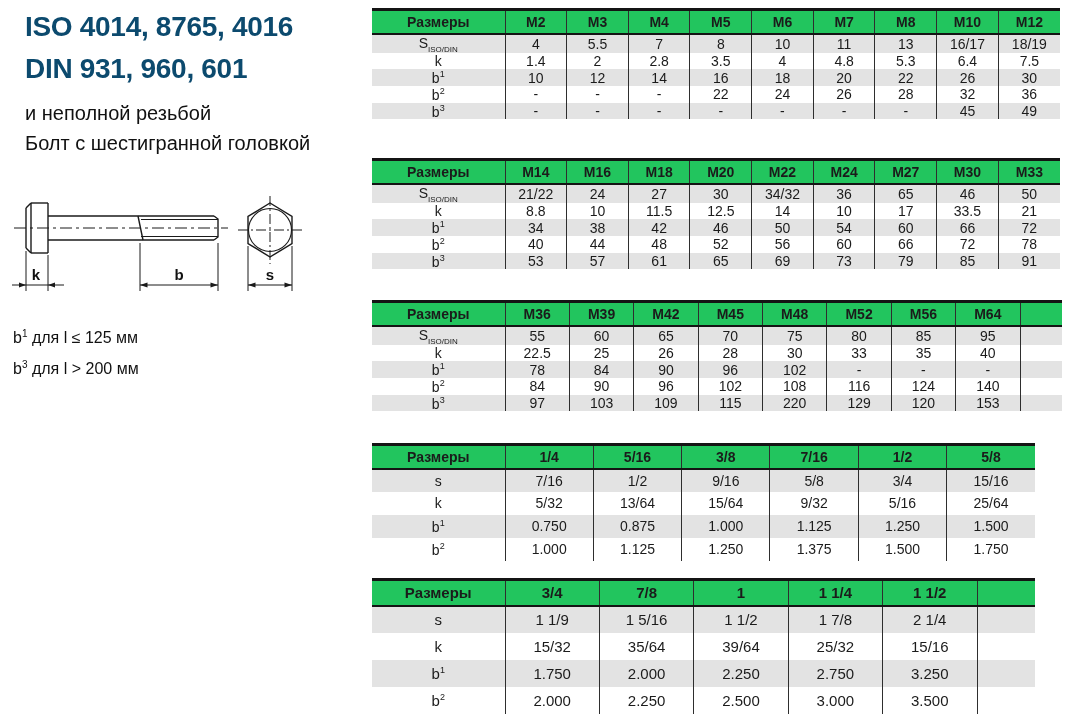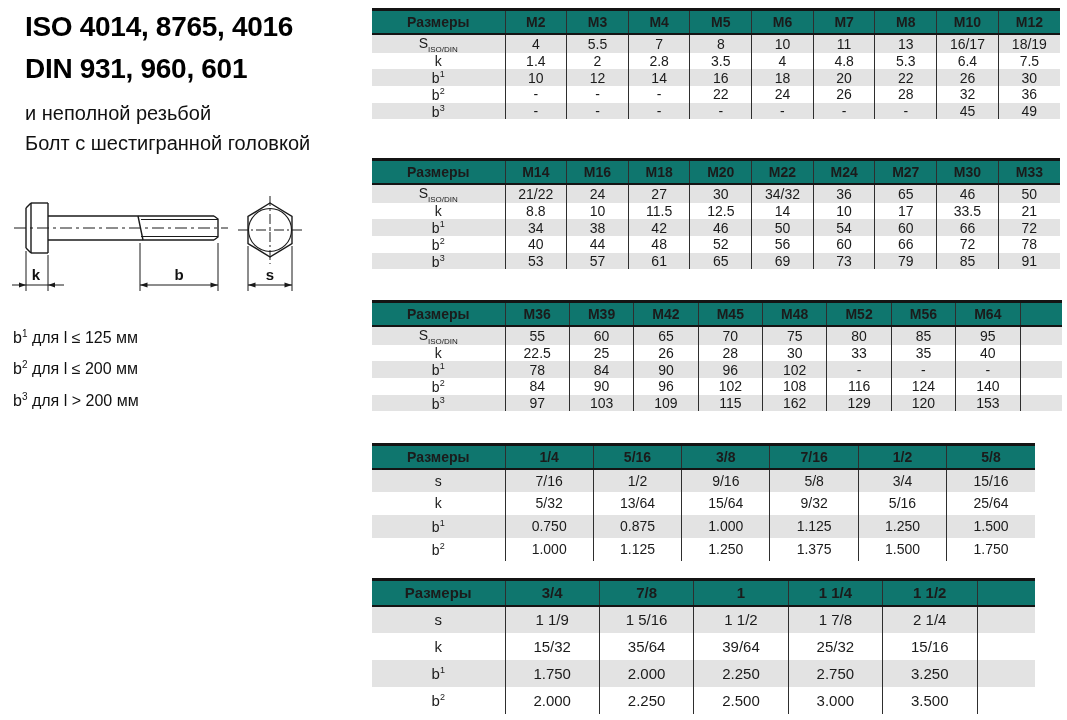--- a/index.html
+++ b/index.html
@@ -7,37 +7,37 @@
   body {
     width: 1067px; height: 720px;
     position: relative; overflow: hidden;
     font-family: "Liberation Sans", sans-serif;
     color: #1b1b1b;
   }
   
   .title-block { position: absolute; left: 25px; top: 6px; }
   .title-line {
     font-size: 28px; font-weight: bold; letter-spacing: -0.3px;
-    line-height: 42px; color: #000000;
+    line-height: 42px; color: #0c4a6e;
   }
   .subtitle-block { position: absolute; left: 25px; top: 98px; }
   .subtitle-line { font-size: 20px; line-height: 30px; color: #111; }
   .drawing-wrap { position: absolute; left: 8px; top: 188px; }
   .notes-block { position: absolute; left: 13px; top: 320px; }
   .note-line { font-size: 16px; line-height: 27px; color: #111; }
   .note-line sup { font-size: 10px; }
   
   .tbl { position: absolute; left: 372px; }
   table {
     border-collapse: collapse; table-layout: fixed;
     border-top: 3px solid #141414;
     font-family: "Liberation Sans", sans-serif;
   }
   thead th {
-    background: #0f766e;
+    background: #22c55e;
     border-bottom: 2px solid #141414;
     font-weight: bold;
   }
   th, td { text-align: center; vertical-align: middle; padding: 0; }
   th + th, td + td { border-left: 1px solid #2e2e2e; }
   tbody tr:nth-child(odd) { background: #e3e3e3; }
   td sup, th sup { font-size: 9px; vertical-align: super; }
   td sub, th sub { font-size: 8px; vertical-align: sub; }
   .t-sm { font-size: 14px; }
   .t-sm thead tr { height: 24px; }
@@ -125,21 +125,20 @@
     </g>
 
     <text class="dim-label" x="28" y="92" text-anchor="middle">k</text>
     <text class="dim-label" x="171" y="92" text-anchor="middle">b</text>
     <text class="dim-label" x="262" y="92" text-anchor="middle">s</text>
   </svg>
 </div>
 
 <div class="notes-block">
     <div class="note-line">b<sup>1</sup> для l ≤ 125 мм</div>
-    <div class="note-line">b<sup>2</sup> для l ≤ 200 мм</div>
     <div class="note-line">b<sup>3</sup> для l &gt; 200 мм</div>
   </div>
 
 <div class="tbl" style="top:8px">
     <table class="t-sm" style="width: 688px;">
       <colgroup>
         <col style="width: 133px;">
         <col>
         <col>
         <col>
@@ -396,21 +395,21 @@
           <td>124</td>
           <td>140</td>
           <td></td>
         </tr>
         <tr>
           <td>b<sup>3</sup></td>
           <td>97</td>
           <td>103</td>
           <td>109</td>
           <td>115</td>
-          <td>162</td>
+          <td>220</td>
           <td>129</td>
           <td>120</td>
           <td>153</td>
           <td></td>
         </tr>
       </tbody>
     </table>
   </div>
 <div class="tbl" style="top:443px">
     <table class="t-md" style="width: 663px;">

